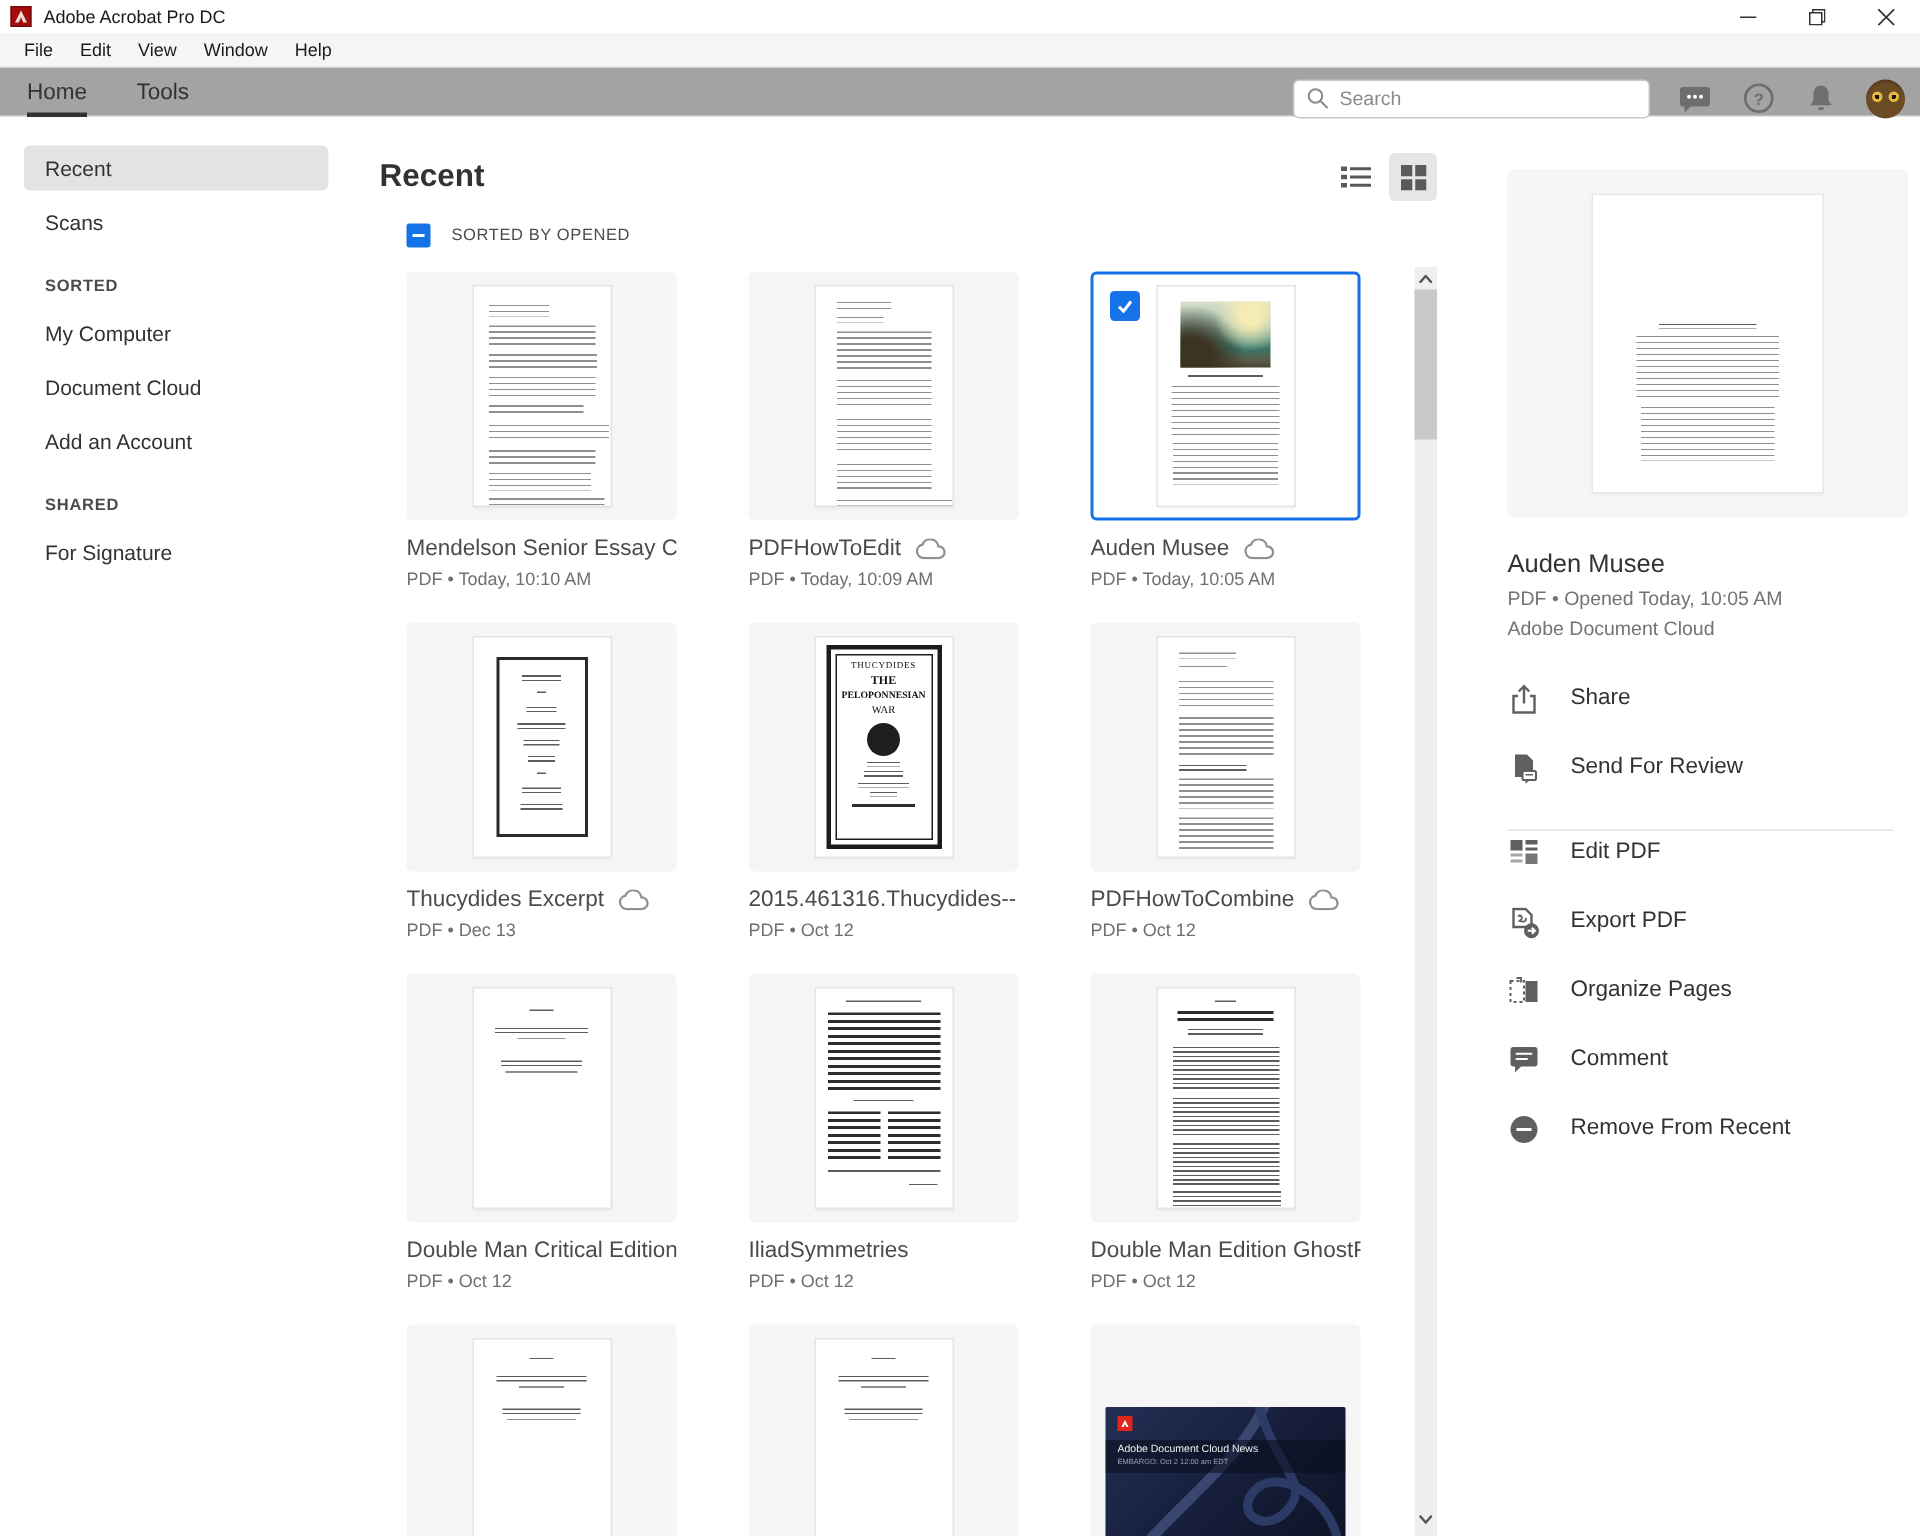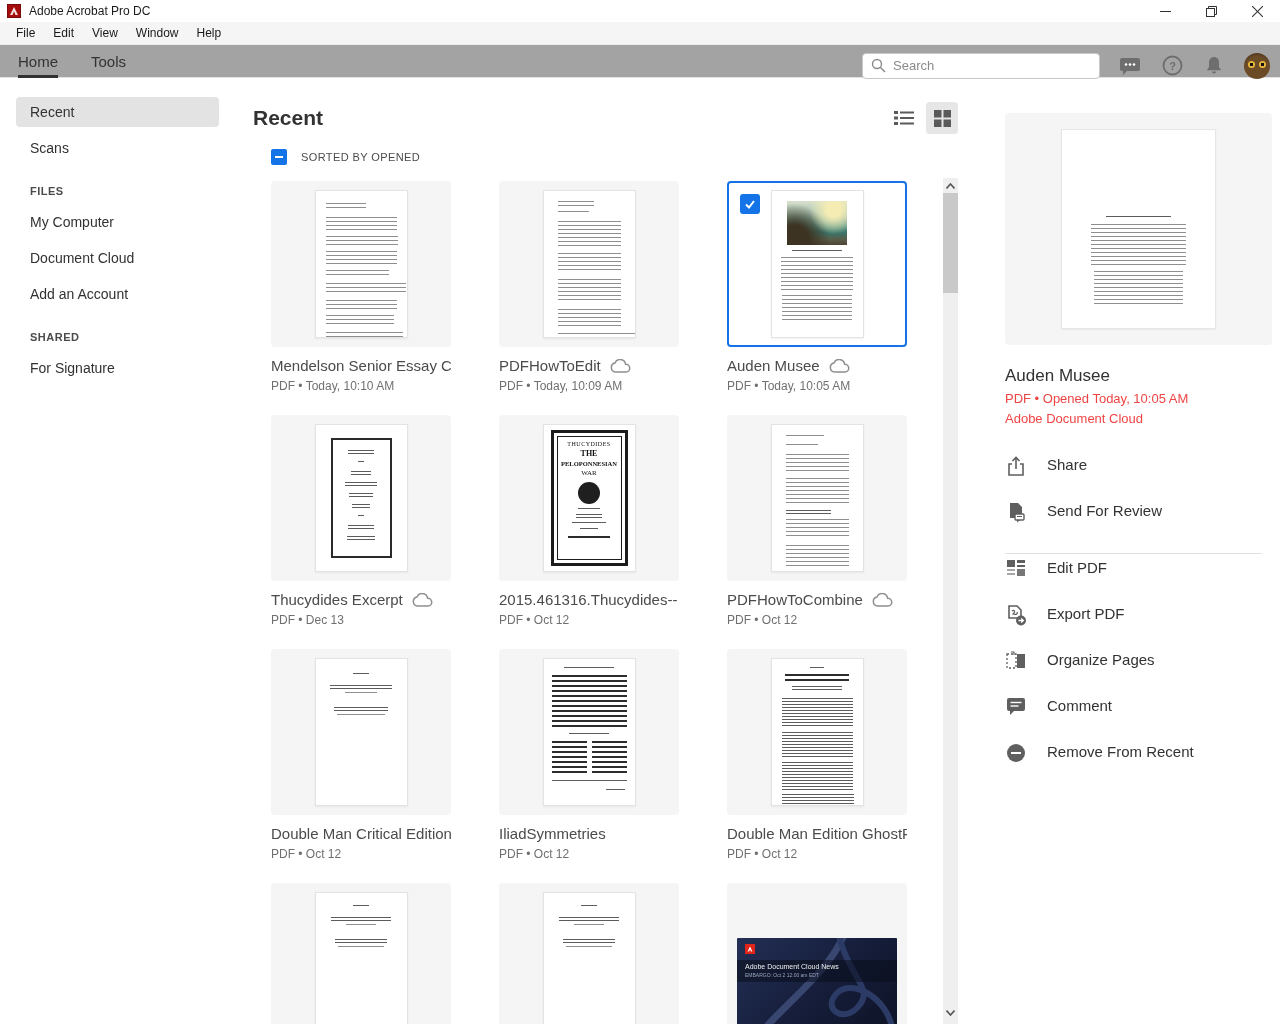--- a/index.html
+++ b/index.html
@@ -87,21 +87,21 @@
   .scrollbar { position:absolute; top:100px; right:0; bottom:0; width:15px; background:#efefef; }
   .sb-arrow { position:absolute; left:0; width:15px; height:15px; display:flex; align-items:center; justify-content:center; }
   .sb-arrow.up { top:0; } .sb-arrow.down { bottom:4px; }
   .sb-thumb { position:absolute; top:15px; left:0; width:15px; height:100px; background:#c9c9c9; }
 
   
   .rpanel { flex:1; padding:35px 8px 0 47px; }
   .preview { width:267px; height:232px; background:#f5f5f5; border-radius:4px; display:flex; align-items:center; justify-content:center; }
   .pv-page { width:155px; height:200px; background:#fff; border:1px solid #e6e6e6; box-shadow:0 1px 2px rgba(0,0,0,.05); position:relative; }
   .dt-title { font-size:17px; color:#323232; margin-top:21px; }
-  .dt-meta, .dt-loc { font-size:13px; color:#ef4444; margin-top:5px; }
+  .dt-meta, .dt-loc { font-size:13px; color:#737373; margin-top:5px; }
   .actions { margin-top:30px; }
   .action { display:flex; align-items:flex-start; height:46px; }
   .action .aicon { width:22px; display:flex; align-items:center; justify-content:center; margin-right:20px; }
   .action .albl { font-size:15px; color:#323232; }
   .adivider { height:1px; background:#e1e1e1; margin:5px 10px 5px 0; }
 </style>
 </head>
 <body>
 
 <div id="app">
@@ -176,21 +176,21 @@
       </div>
       <div class="avatar"></div>
     </div>
   </div>
 
   <div class="body">
 
     <div class="sidebar">
       <div class="side-item selected">Recent</div>
       <div class="side-item">Scans</div>
-      <div class="side-header">FILES</div>
+      <div class="side-header">SORTED</div>
       <div class="side-item">My Computer</div>
       <div class="side-item">Document Cloud</div>
       <div class="side-item">Add an Account</div>
       <div class="side-header">SHARED</div>
       <div class="side-item">For Signature</div>
     </div>
 
     <div class="main">
       <div class="main-head">
         <span class="main-title">Recent</span>

